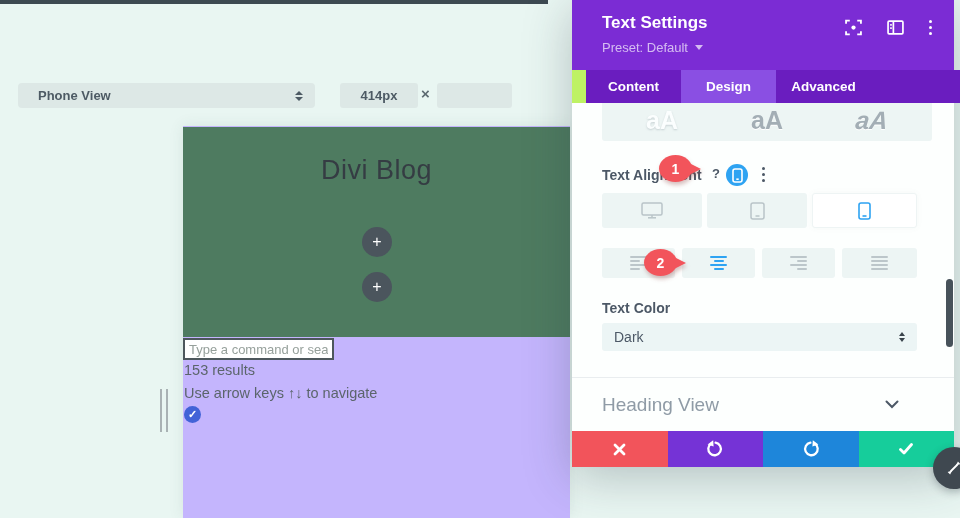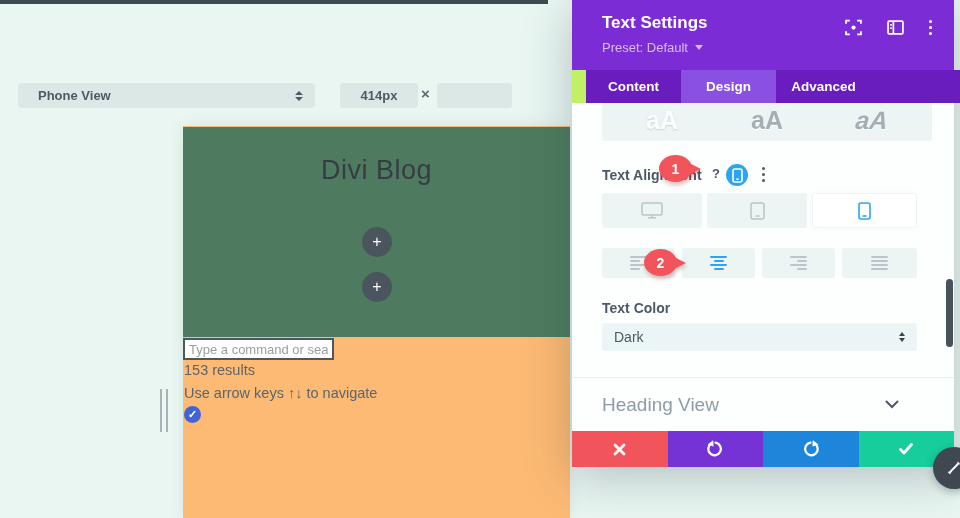--- a/index.html
+++ b/index.html
@@ -17,21 +17,21 @@
   .updown i { display:block; width:0; height:0; border-left:4px solid transparent; border-right:4px solid transparent; }
   .updown i.u { border-bottom:4px solid #4d5a64; }
   .updown i.d { border-top:4px solid #4d5a64; }
   .tb-input { position:absolute; top:83px; height:25px; background:#dde8e6; border:none; border-radius:3px;
     font-family:inherit; font-size:13px; font-weight:700; color:#4d5a64; text-align:center; }
   .tb-w { left:340px; width:78px; }
   .tb-h { left:437px; width:75px; }
   .tb-times { position:absolute; left:421px; top:85px; font-size:15px; font-weight:700; color:#5d6b72; }
 
   
-  .page { position:absolute; left:183px; top:126px; width:387px; height:392px; background:#fdba74;
+  .page { position:absolute; left:183px; top:126px; width:387px; height:392px; background:#c4b5fd;
     box-shadow:0 0 14px rgba(60,90,80,.10); }
   .hero { position:absolute; left:0; top:1px; width:387px; height:210px; background:#4e7b60; }
   .hero h1 { padding-top:28px; text-align:center; font-size:27px; font-weight:400; color:#353c43; letter-spacing:.5px; }
   .plus { position:absolute; left:179px; width:30px; height:30px; border-radius:50%; background:#4b555d;
     color:#fff; font-size:16px; line-height:29px; text-align:center; cursor:pointer; }
   .plus.p1 { top:101px; } .plus.p2 { top:146px; }
   .cmd { position:absolute; left:0; top:212px; width:151px; height:22px; border:2px solid #4d575c; background:#fff;
     font-family:inherit; font-size:13px; color:#4c5866; padding:0 4px; }
   .cmd::placeholder { color:#96a09b; opacity:1; }
   .meta { position:absolute; left:1px; font-size:14.5px; color:#5b656b; }

